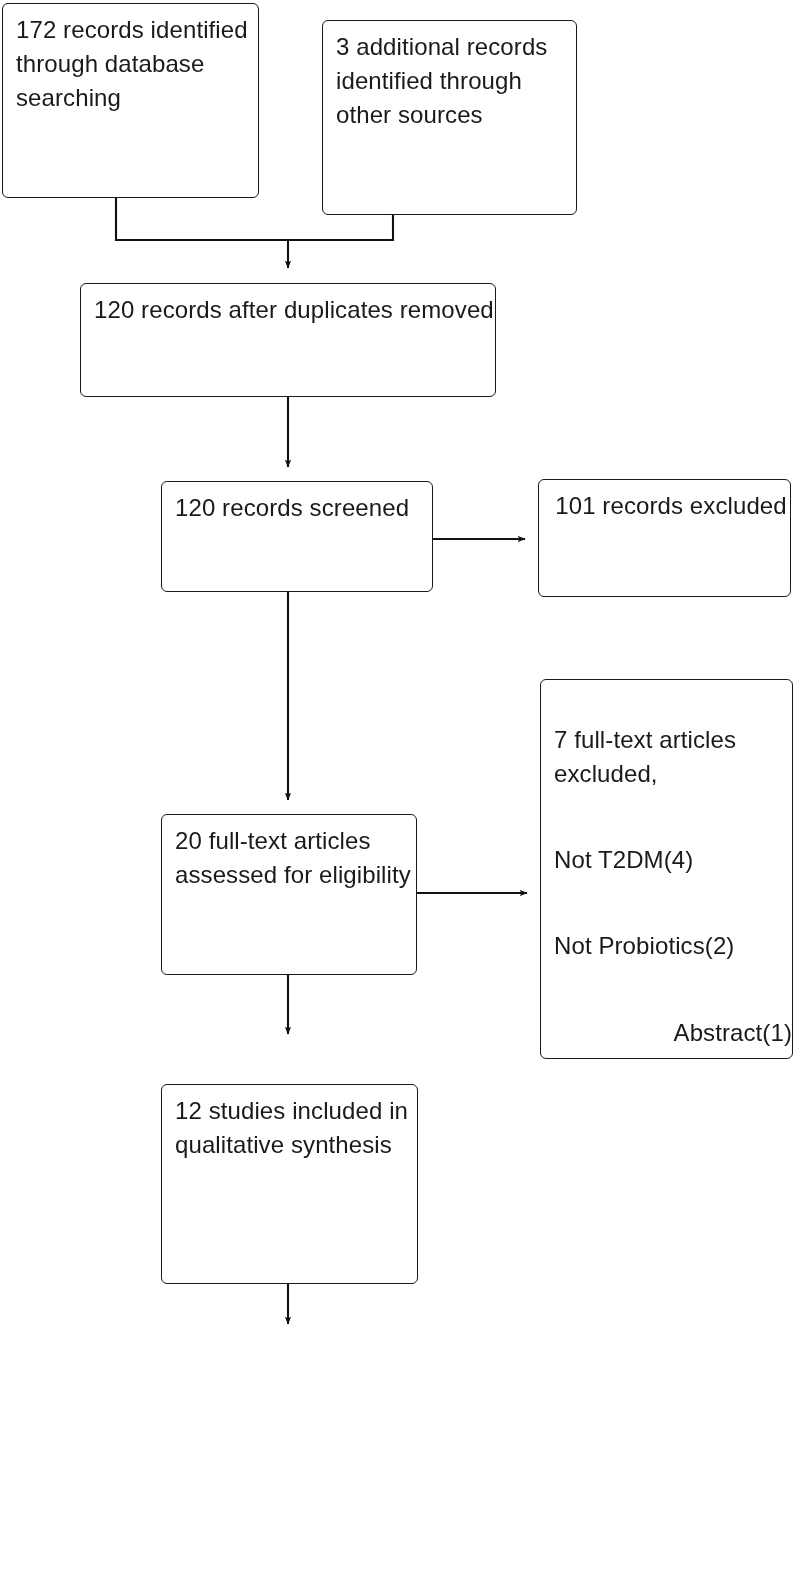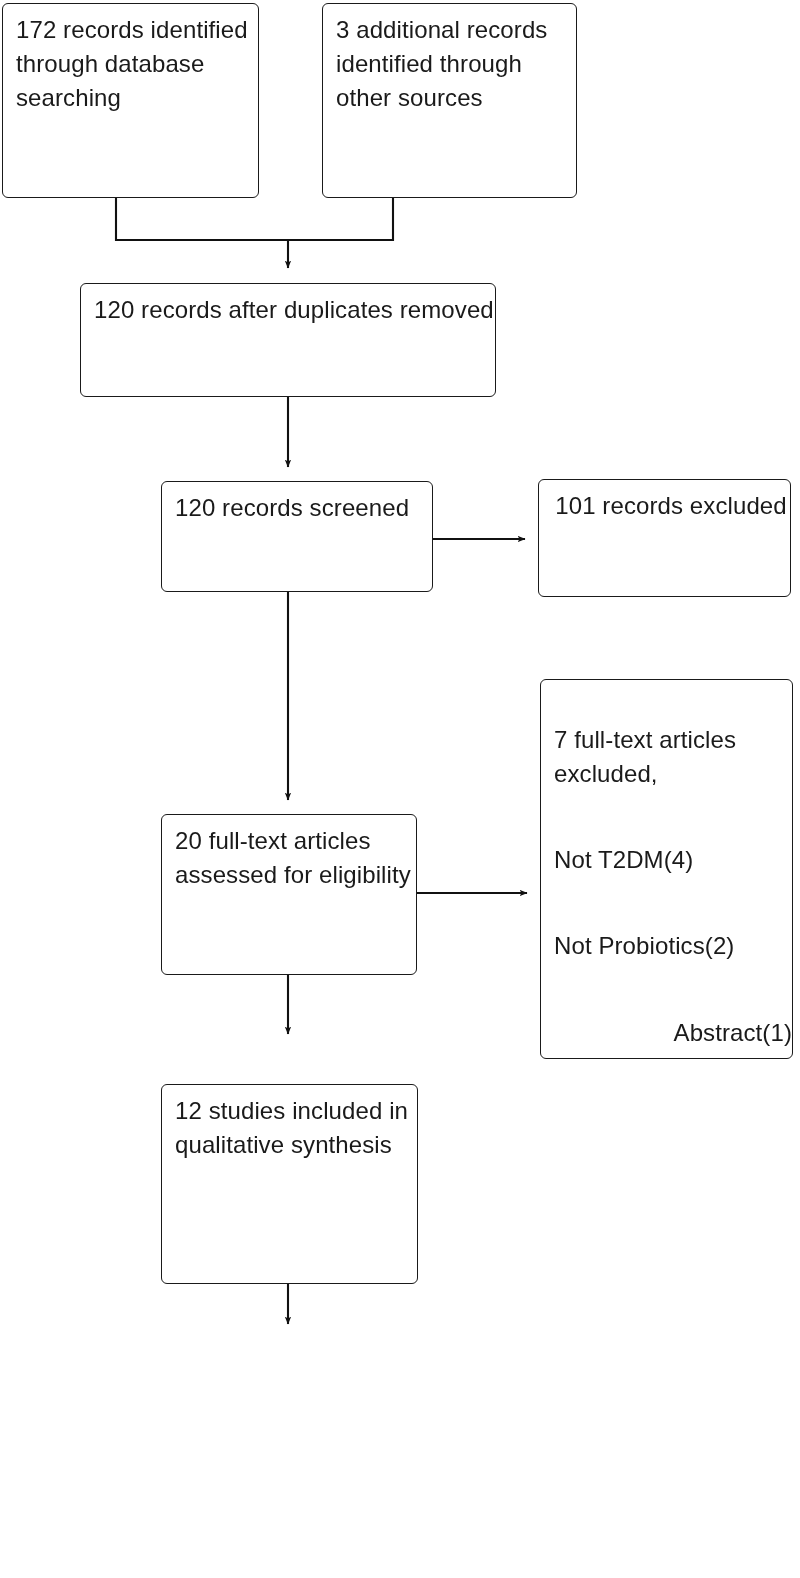--- a/index.html
+++ b/index.html
@@ -43,21 +43,21 @@
   }
   .node .para {
     margin: 0 0 18px 0;
   }
   .node .para:last-child {
     margin-bottom: 8px;
     text-align: right;
   }
   
   #node-db-search      { left: 2px;   top: 3px;    width: 257px; height: 195px; }
-  #node-other-sources  { left: 322px; top: 3px;    width: 255px; height: 195px; }
+  #node-other-sources  { left: 322px; top: 20px;    width: 255px; height: 195px; }
   #node-dedup          { left: 80px;  top: 283px;  width: 416px; height: 114px; }
   #node-screened       { left: 161px; top: 481px;  width: 272px; height: 111px; }
   #node-rec-excluded   { left: 538px; top: 479px;  width: 253px; height: 118px; text-align: center; }
   #node-eligibility    { left: 161px; top: 814px;  width: 256px; height: 161px; }
   #node-ft-excluded    { left: 540px; top: 679px;  width: 253px; height: 380px; }
   #node-qualitative    { left: 161px; top: 1048px; width: 257px; height: 200px; margin-top: 36px; }
   #node-quantitative   { left: 161px; top: 1338px; width: 257px; height: 240px; }
 </style>
 </head>
 <body>

